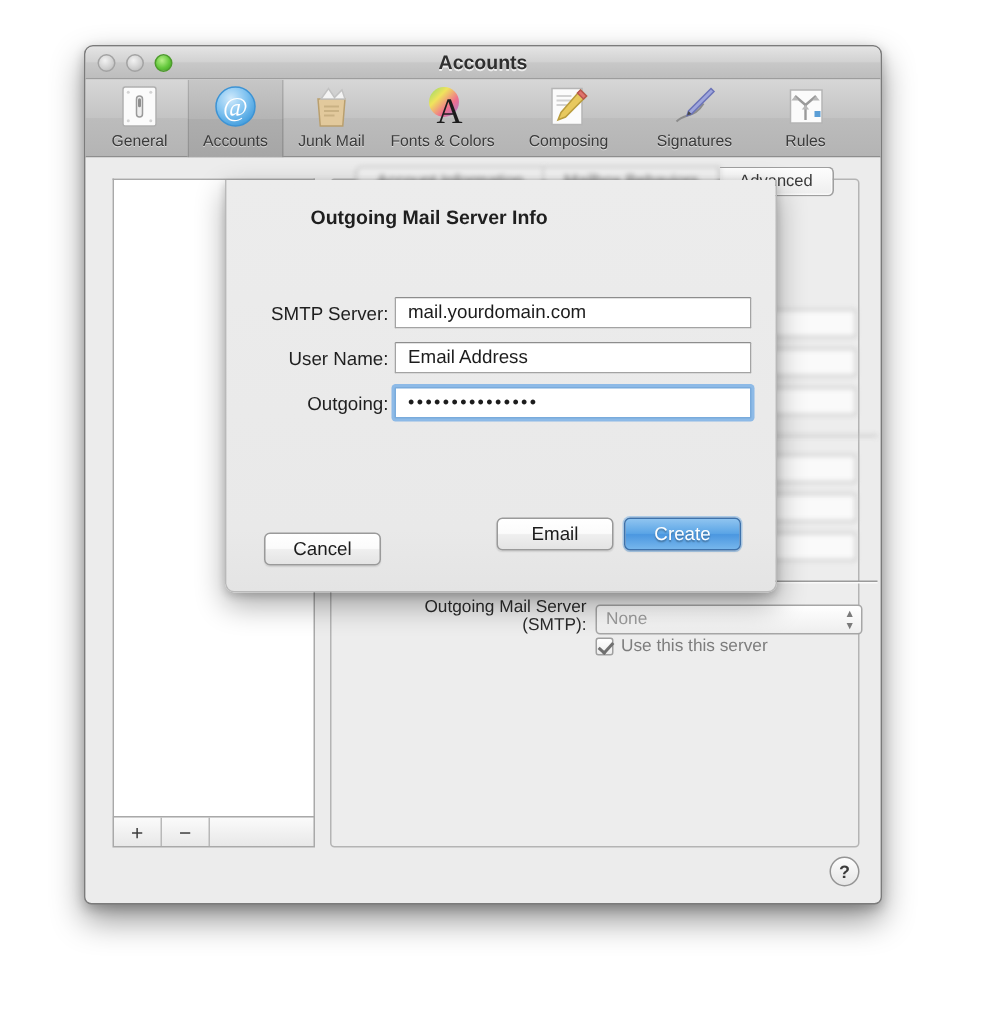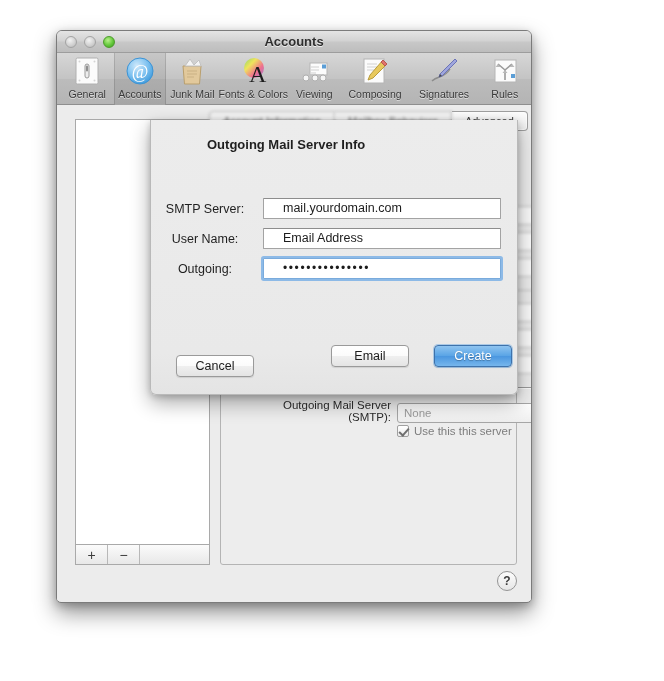--- a/index.html
+++ b/index.html
@@ -8,21 +8,21 @@
     width: 664px; height: 681px;
     background: #ffffff;
     font-family: "Liberation Sans", sans-serif;
     -webkit-font-smoothing: antialiased;
   }
 
   
   #window {
     position: absolute;
     left: 56px; top: 30px;
-    width: 476px; height: 573px;
+    width: 532px; height: 573px;
     border: 1px solid #7b7b7b;
     border-radius: 6px 6px 5px 5px;
     background: #ececec;
     box-shadow: 0 10px 22px rgba(0,0,0,0.42), 0 3px 8px rgba(0,0,0,0.22);
     overflow: hidden;
   }
 
   
   #titlebar {
     position: relative;
@@ -234,34 +234,34 @@
     color: #1f1f1f;
     margin-left: 36px;
   }
   .s-row {
     position: absolute;
     display: flex; align-items: center;
     left: 0; width: 100%;
   }
   .s-label {
     width: 112px;
-    text-align: center;
+    text-align: right;
     font-size: 12.5px;
     color: #1f1f1f;
     padding-right: 4px;
   }
   .s-input {
     width: 238px; height: 21px;
     background: #ffffff;
     border: 1px solid #a3a3a3;
     border-top-color: #8d8d8d;
     border-radius: 1px;
     font-size: 12.5px;
     color: #1c1c1c;
-    padding: 0 19px;
+    padding: 0 8px;
     line-height: 19px;
     white-space: nowrap; overflow: hidden;
   }
   .s-input.focused {
     border: 1px solid #7aabdc;
     box-shadow: 0 0 0 2px rgba(110,170,230,0.75);
   }
   .s-input.pwd {
     letter-spacing: 1.6px;
     font-size: 12px;
@@ -277,21 +277,20 @@
     color: #1c1c1c;
     display: flex; align-items: center; justify-content: center;
     box-shadow: 0 1px 1px rgba(0,0,0,0.10);
   }
   .s-btn.default {
     border: 1px solid #3e72ab;
     background: linear-gradient(to bottom, #8fc4f0 0%, #5ba5e6 48%, #4b97e0 52%, #76b6ec 100%);
     color: #ffffff;
     text-shadow: 0 1px 1px rgba(0,0,0,0.30);
     box-shadow: 0 0 0 1px rgba(120,175,225,0.55), 0 1px 1px rgba(0,0,0,0.15);
-    margin-left: 18px;
   }
 </style>
 </head>
 <body>
 
 <div id="window">
 
   <div id="titlebar">
     <div class="traffic close"></div>
     <div class="traffic minimize"></div>
@@ -347,32 +346,20 @@
           <stop offset="66%" stop-color="#ef6f8e"></stop>
               <stop offset="100%" stop-color="#9a7fd6"></stop>
         </linearGradient>
           </defs>
         <circle cx="17" cy="13" r="10" fill="url(#fcg)"></circle>
         <text x="12" y="27" font-size="24" font-family="Liberation Serif, serif" fill="#1c1c1c">A</text>
       </svg>
       <span class="tb-label">Fonts &amp; Colors</span>
     </div>
 
-    <div class="tb-item">
-      <svg class="tb-icon" viewBox="0 0 32 32">
-        <rect x="12" y="8" width="17" height="12" fill="#fcfcfc" stroke="#b5b5b5"></rect>
-        <rect x="24" y="9.5" width="4" height="4" fill="#5b9ed6"></rect>
-        <path d="M13 12 h8 M13 15 h8 M13 18 h5" stroke="#cfcfcf" stroke-width="1.2"></path>
-        <path d="M4 20 h22" stroke="#c3c3c3" stroke-width="1.3"></path>
-        <circle cx="8" cy="23" r="3" fill="#f6f6f6" stroke="#b0b0b0"></circle>
-        <circle cx="17" cy="23" r="3" fill="#f6f6f6" stroke="#b0b0b0"></circle>
-        <circle cx="25" cy="23" r="3" fill="#f6f6f6" stroke="#b0b0b0"></circle>
-      </svg>
-      <span class="tb-label">Viewing</span>
-    </div>
 
     <div class="tb-item wide">
       <svg class="tb-icon" viewBox="0 0 32 32">
         <rect x="5" y="4" width="20" height="24" fill="#fbfbfb" stroke="#b5b5b5"></rect>
         <path d="M8 9 h10 M8 12 h10 M8 15 h7" stroke="#d2d2d2" stroke-width="1.2"></path>
         <path d="M24 5 L28 9 L14 23 L9 25 L11 20 Z" fill="#e8c95e" stroke="#b99c3c"></path>
         <path d="M24 5 L28 9 L26 11 L22 7 Z" fill="#e0736c" stroke="#b9564f"></path>
       </svg>
       <span class="tb-label">Composing</span>
     </div>

